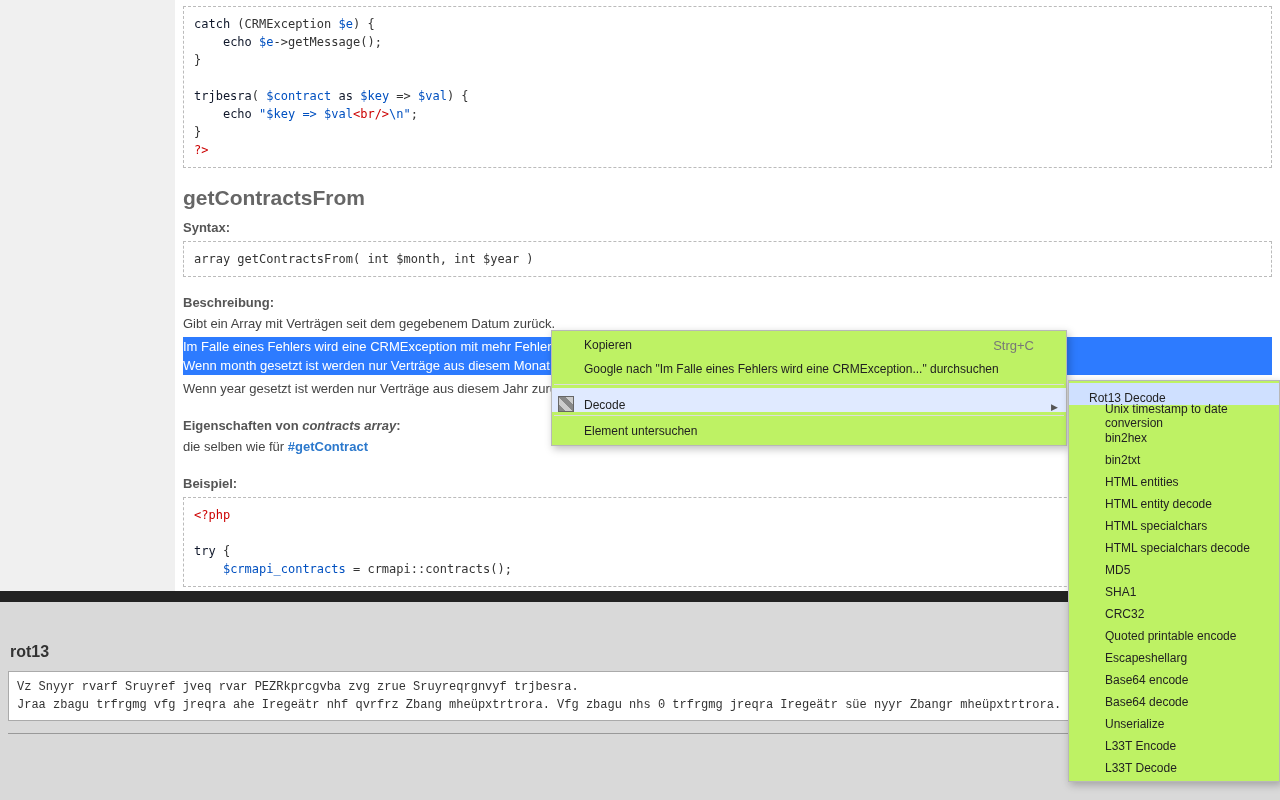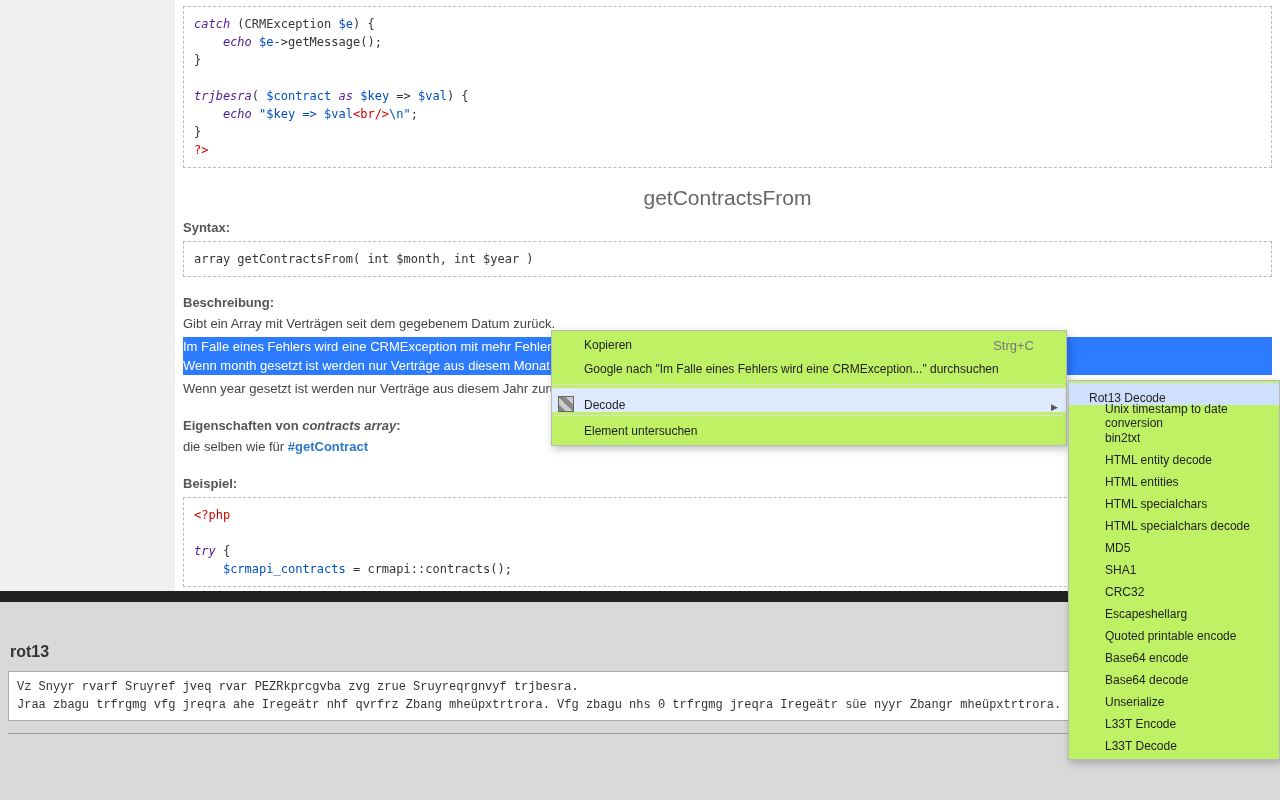--- a/index.html
+++ b/index.html
@@ -1,22 +1,22 @@
 <!DOCTYPE html>
 <html><head>
 <meta charset="utf-8">
 <style>
 * { margin: 0; padding: 0; box-sizing: border-box; }
 body { font-family: "Trebuchet MS", Arial, sans-serif; font-size: 13px; color: #333; background: #f0f0f0; overflow: hidden; width: 1280px; height: 800px; position: relative; }
 .content-area { position: absolute; left: 175px; top: 0; right: 0; background: #fff; padding: 0 8px; }
 pre.code-block { font-family: Consolas, monospace; font-size: 12px; border: 1px dashed #bbb; background: #fff; padding: 8px 10px; margin: 6px 0 18px 0; line-height: 1.5; white-space: pre; overflow: hidden; }
 .kw-red { color: #c00; }
-.kw-green { color: #4c1d95; font-style: italic; }
+.kw-green { color: #0f172a; }
 .kw-blue { color: #0050c0; }
-h2.method-title { color: #666; font-size: 21px; font-weight: normal; margin: 10px 0 8px 0; text-align: center; }
+h2.method-title { color: #666; font-size: 21px; font-weight: bold; margin: 10px 0 8px 0; }
 .label-bold { font-weight: bold; color: #555; margin: 10px 0 6px 0; }
 p.desc { margin: 6px 0; color: #444; }
 .hl-select { background: #2d7bff; color: #fff; display: block; padding: 2px 0; }
 a.doc-link { color: #2b78cc; text-decoration: none; font-weight: bold; }
 
 .dark-bar { position: absolute; left: 0; right: 0; top: 591px; height: 11px; background: #222; }
 
 .output-area { position: absolute; left: 0; right: 0; top: 602px; bottom: 0; background: #d9d9d9; padding: 8px; }
 .output-title { font-size: 13px; color: #333; margin: 4px 0 14px 2px; text-align: right; }
 .output-section { font-size: 16px; font-weight: bold; margin: 8px 0 10px 2px; }
@@ -110,48 +110,51 @@
 </div>
 
 <div class="ctx-menu ctx-sub" id="decode-submenu">
     <div class="ctx-row hover">
       <span>Rot13 Decode</span>
     </div>
     <div class="ctx-row">
       <span>Unix timestamp to date conversion</span>
     </div>
     <div class="ctx-row">
+      <span>bin2hex</span>
+    </div>
+    <div class="ctx-row">
       <span>bin2txt</span>
     </div>
     <div class="ctx-row">
-      <span>HTML entity decode</span>
+      <span>HTML entities</span>
     </div>
     <div class="ctx-row">
-      <span>HTML entities</span>
+      <span>HTML entity decode</span>
     </div>
     <div class="ctx-row">
       <span>HTML specialchars</span>
     </div>
     <div class="ctx-row">
       <span>HTML specialchars decode</span>
     </div>
     <div class="ctx-row">
       <span>MD5</span>
     </div>
     <div class="ctx-row">
       <span>SHA1</span>
     </div>
     <div class="ctx-row">
       <span>CRC32</span>
     </div>
     <div class="ctx-row">
-      <span>Escapeshellarg</span>
+      <span>Quoted printable encode</span>
     </div>
     <div class="ctx-row">
-      <span>Quoted printable encode</span>
+      <span>Escapeshellarg</span>
     </div>
     <div class="ctx-row">
       <span>Base64 encode</span>
     </div>
     <div class="ctx-row">
       <span>Base64 decode</span>
     </div>
     <div class="ctx-row">
       <span>Unserialize</span>
     </div>

